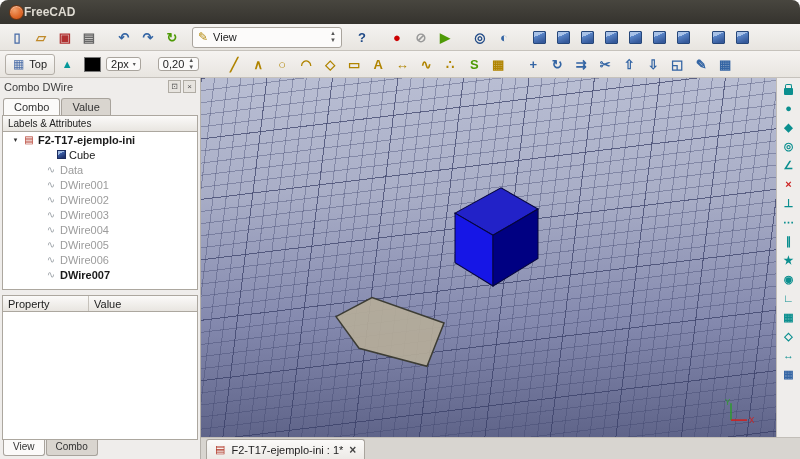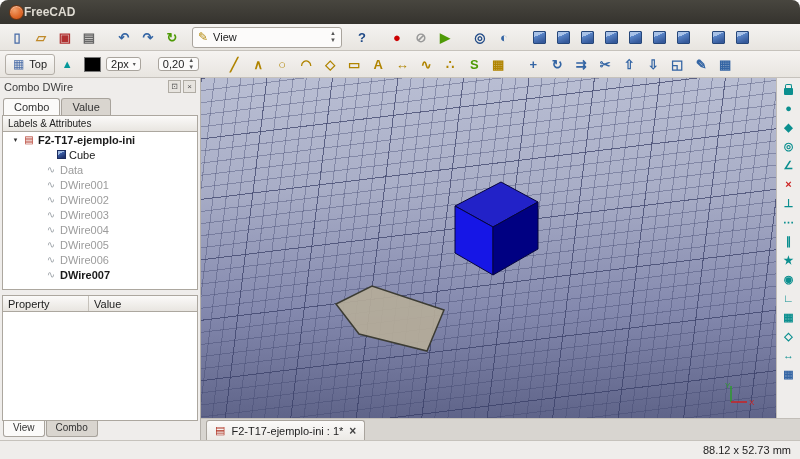--- a/index.html
+++ b/index.html
@@ -491,17 +491,14 @@
         <div class="doc-tab">
           <span class="dicon">▤</span>
           <span>F2-T17-ejemplo-ini : 1*</span>
           <span class="dclose">×</span>
         </div>
       </div>
     </div>
 
   </div>
 
-  <div class="statusbar">
-    <span class="dim">88.12 x 52.73 mm</span>
-  </div>
 
 </div>
 
 </body></html>

